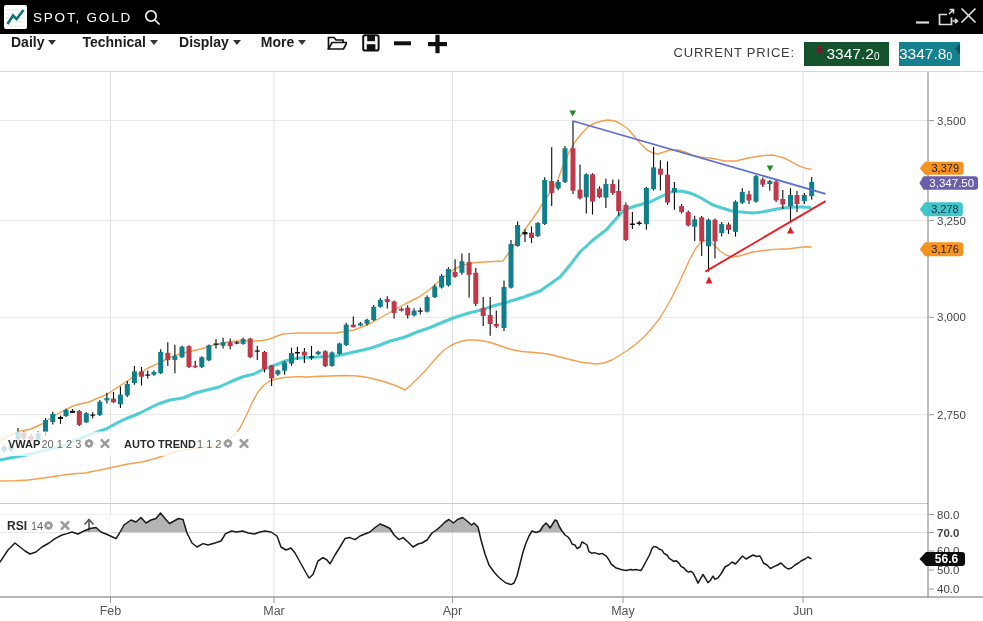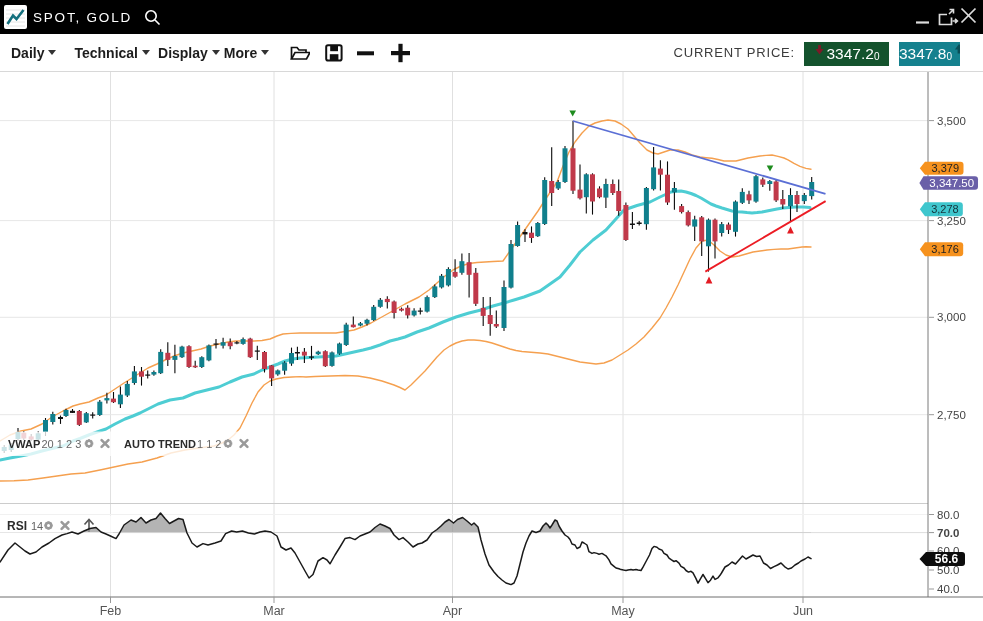--- a/index.html
+++ b/index.html
@@ -1,20 +1,20 @@
 <!DOCTYPE html>
 <html><head><meta charset="utf-8">
 <style>
 *{margin:0;padding:0;box-sizing:border-box}
 body{width:983px;height:621px;font-family:"Liberation Sans",sans-serif;background:#fff;overflow:hidden}
 .titlebar{height:34px;background:#000;display:flex;align-items:center;position:relative}
 .logo{width:23px;height:24px;background:#fff;border-radius:2px;margin-left:4px;position:relative;overflow:hidden}
 .title{color:#fff;font-size:13.5px;letter-spacing:1.8px;margin-left:6px}
 .winbtns{position:absolute;right:6px;top:0;height:34px;display:flex;align-items:center}
-.toolbar{height:38px;background:#fff;border-bottom:1px solid #d8d8d8;display:flex;align-items:center;position:relative}
+.toolbar{height:38px;background:#fff;border-bottom:1px solid #d8d8d8;display:flex;align-items:flex-start;position:relative}
 .menu{font-size:14px;font-weight:bold;color:#1d1d1d;display:flex;align-items:center}
 .caret{width:0;height:0;border-left:4.8px solid transparent;border-right:4.8px solid transparent;border-top:5.5px solid #333;margin-left:4px}
 .cp{position:absolute;right:188px;top:11px;font-size:13px;color:#3c3c3c;letter-spacing:0.8px}
 .pricebox{position:absolute;top:8px;height:24px;color:#fff;font-size:15.5px;display:flex;align-items:center;justify-content:center}
 .red{left:804px;width:85px;background:#14532d}
 .tealb{left:899px;width:61px;background:#15818e}
 .sub{font-size:10px;margin-top:4px}
 </style></head>
 <body>
 <div class="titlebar">
@@ -39,23 +39,23 @@
       <path d="M 45.5 17.5 L 45.5 24.5 L 33.5 24.5 L 33.5 14.5 L 41 14.5" fill="none" stroke="#dcdcdc" stroke-width="1.7"></path>
       <path d="M 43 14 l 4.5 -4.5 m 0 4 l 0 -4 l -4 0" fill="none" stroke="#dcdcdc" stroke-width="1.6"></path>
       <path d="M 46.5 21 l 4 0 m -1.5 -2.2 l 2.4 2.2 l -2.4 2.2" fill="none" stroke="#dcdcdc" stroke-width="1.6"></path>
       <line x1="55.5" y1="8.5" x2="69.5" y2="22.5" stroke="#dcdcdc" stroke-width="1.7"></line>
       <line x1="55.5" y1="22.5" x2="69.5" y2="8.5" stroke="#dcdcdc" stroke-width="1.7"></line>
     </svg>
   </div>
 </div>
 <div class="toolbar">
   <span class="menu" style="margin-left:11px">Daily<span class="caret"></span></span>
-  <span class="menu" style="margin-left:18px">Technical<span class="caret"></span></span>
-  <span class="menu" style="margin-left:8px">Display<span class="caret"></span></span>
-  <span class="menu" style="margin-left:4px">More<span class="caret"></span></span>
+  <span class="menu" style="margin-left:26px">Technical<span class="caret"></span></span>
+  <span class="menu" style="margin-left:21px">Display<span class="caret"></span></span>
+  <span class="menu" style="margin-left:20px">More<span class="caret"></span></span>
   <svg width="20" height="18" style="margin-left:21px">
     <path d="M 1.5 15 L 1.5 3.5 L 7 3.5 L 9 6 L 16 6 L 16 8" fill="none" stroke="#111" stroke-width="1.7"></path>
     <path d="M 1.5 15 L 5 8.5 L 20 8.5 L 16.5 15 Z" fill="none" stroke="#111" stroke-width="1.7"></path>
   </svg>
   <svg width="18" height="18" style="margin-left:15px">
     <rect x="1.2" y="1.2" width="15.4" height="15.4" rx="1.8" fill="none" stroke="#111" stroke-width="2"></rect>
     <rect x="5.2" y="2" width="7.8" height="5.2" fill="#111"></rect>
     <rect x="4.8" y="10.2" width="8.6" height="5.8" fill="#111"></rect>
   </svg>
   <svg width="17" height="18" style="margin-left:14px">

